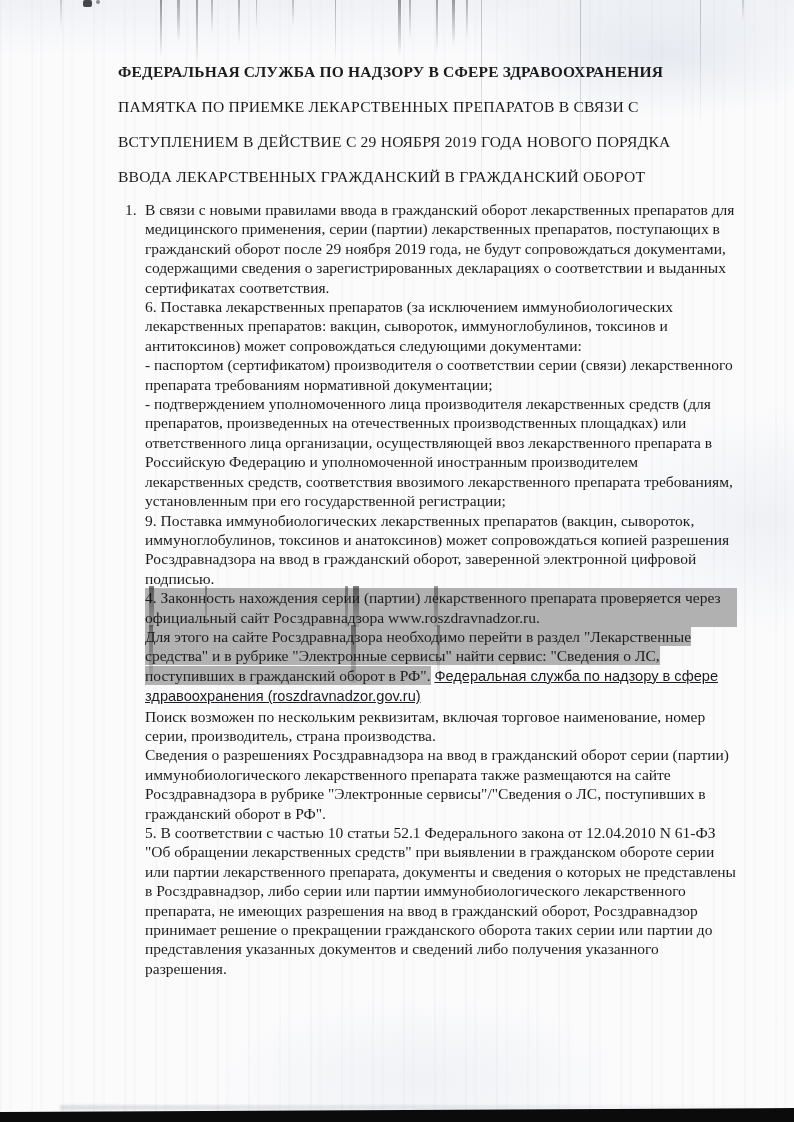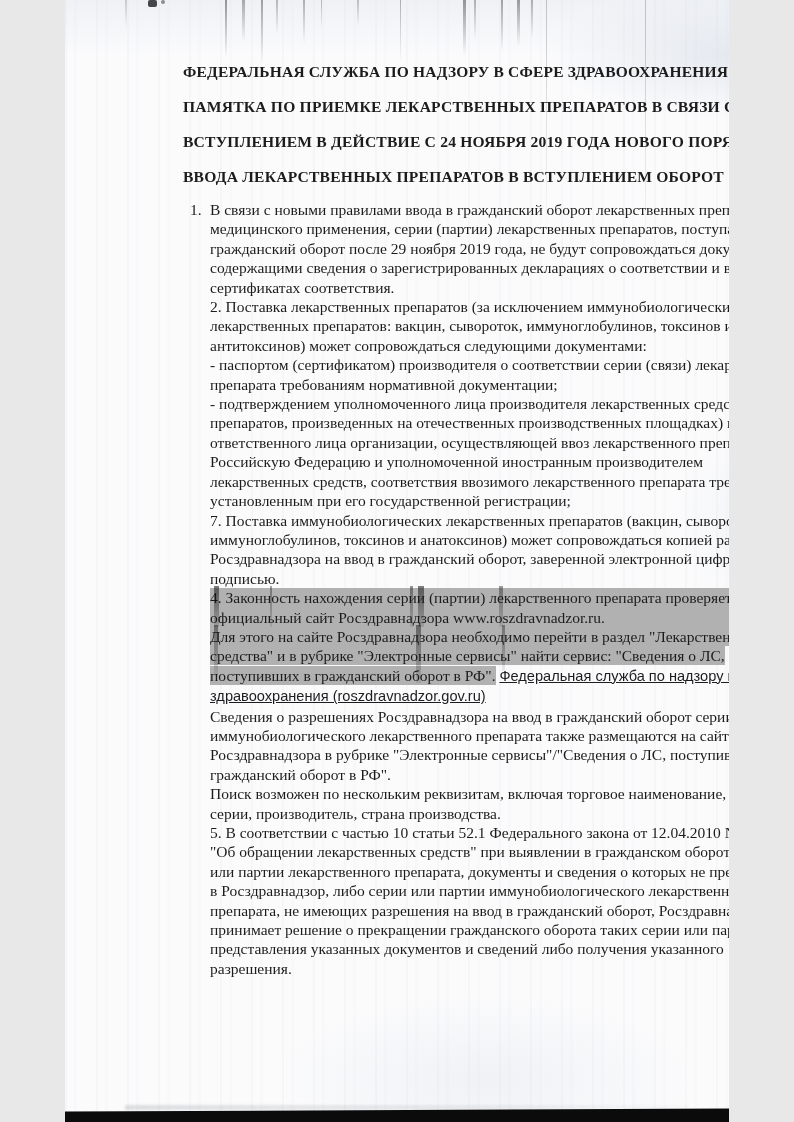--- a/index.html
+++ b/index.html
@@ -1,18 +1,18 @@
 <!DOCTYPE html>
 <html style="--hl: #b1b1b1; --ink: #1c1c1c;"><head>
 <meta charset="utf-8">
 <style>
   html,body{margin:0;padding:0;background:#e8e8e8;}
   .page{
     position:relative;
-    width:664px;height:1122px;
+    width:794px;height:1122px;
     margin:0 auto;
     overflow:hidden;
     background-color:#fbfbfc;
     background-image:
       linear-gradient(180deg, rgba(210,218,229,0.30), rgba(255,255,255,0) 55px),
       radial-gradient(260px 90px at 660px 55px, rgba(203,212,225,0.45), rgba(203,212,225,0) 70%),
       radial-gradient(220px 160px at 760px 520px, rgba(208,216,227,0.30), rgba(208,216,227,0) 70%),
       radial-gradient(300px 120px at 420px 1080px, rgba(205,213,224,0.25), rgba(205,213,224,0) 70%),
       repeating-linear-gradient(90deg,
         rgba(202,211,223,0.13) 0px, rgba(202,211,223,0.13) 2px,
@@ -43,21 +43,21 @@
   .bottom-smudge{
     position:absolute;left:60px;right:40px;bottom:12px;height:5px;
     background:linear-gradient(90deg, rgba(90,95,105,0.18), rgba(90,95,105,0.02));
     filter:blur(1px);pointer-events:none;
   }
   
   .content{position:absolute;left:118px;top:62px;width:622px;}
   .doc-header{font-weight:bold;font-size:15.5px;line-height:19px;letter-spacing:0.2px;}
   .doc-header div{white-space:nowrap;}
   .doc-title{margin-top:16px;}
-  .title-line{font-weight:bold;font-size:15.6px;line-height:19px;letter-spacing:0.2px;margin-top:16px;white-space:nowrap;}
+  .title-line{font-weight:normal;font-size:15.6px;line-height:19px;letter-spacing:0.2px;margin-top:16px;white-space:nowrap;}
   .doc-body{margin-top:14px;margin-left:27px;width:592px;font-size:15.5px;line-height:19.4px;text-align:left;}
   .para{margin:0;}
   .list-item{position:relative;}
   .list-item .marker{position:absolute;left:-20px;top:0;}
   .hl-block{background:var(--hl,#b1b1b1);position:relative;}
   .hl-inline-wrap{position:relative;}
   .hl{background:var(--hl,#b1b1b1);padding:1px 0;}
   .doc-link{
     font-family:"Liberation Sans","DejaVu Sans",sans-serif;
     font-size:14.6px;
@@ -100,55 +100,55 @@
   <div class="corner-mark" style="left:96px;top:0;width:4px;height:4px;opacity:.5;"></div>
 
   <div class="content">
 
     <div class="doc-header">
       <div>ФЕДЕРАЛЬНАЯ СЛУЖБА ПО НАДЗОРУ В СФЕРЕ ЗДРАВООХРАНЕНИЯ</div>
     </div>
 
     <div class="doc-title">
       <div class="title-line">ПАМЯТКА ПО ПРИЕМКЕ ЛЕКАРСТВЕННЫХ ПРЕПАРАТОВ В СВЯЗИ С</div>
-      <div class="title-line">ВСТУПЛЕНИЕМ В ДЕЙСТВИЕ С 24 НОЯБРЯ 2019 ГОДА НОВОГО ПОРЯДКА</div>
-      <div class="title-line">ВВОДА ЛЕКАРСТВЕННЫХ ПРЕПАРАТОВ В ВСТУПЛЕНИЕМ ОБОРОТ</div>
+      <div class="title-line">ВСТУПЛЕНИЕМ В ДЕЙСТВИЕ С 29 НОЯБРЯ 2019 ГОДА НОВОГО ПОРЯДКА</div>
+      <div class="title-line">ВВОДА ЛЕКАРСТВЕННЫХ ГРАЖДАНСКИЙ В ГРАЖДАНСКИЙ ОБОРОТ</div>
     </div>
 
     <div class="doc-body">
 
       <div class="para list-item">
         <span class="marker">1.</span>
         <span>В связи с новыми правилами ввода в гражданский оборот лекарственных препаратов для медицинского применения, серии (партии) лекарственных препаратов, поступающих в гражданский оборот после 29 ноября 2019 года, не будут сопровождаться документами, содержащими сведения о зарегистрированных декларациях о соответствии и выданных сертификатах соответствия.</span>
       </div>
 
-      <div class="para">2. Поставка лекарственных препаратов (за исключением иммунобиологических лекарственных препаратов: вакцин, сывороток, иммуноглобулинов, токсинов и антитоксинов) может сопровождаться следующими документами:</div>
+      <div class="para">6. Поставка лекарственных препаратов (за исключением иммунобиологических лекарственных препаратов: вакцин, сывороток, иммуноглобулинов, токсинов и антитоксинов) может сопровождаться следующими документами:</div>
       <div class="para">- паспортом (сертификатом) производителя о соответствии серии (связи) лекарственного препарата требованиям нормативной документации;</div>
       <div class="para">- подтверждением уполномоченного лица производителя лекарственных средств (для препаратов, произведенных на отечественных производственных площадках) или ответственного лица организации, осуществляющей ввоз лекарственного препарата в Российскую Федерацию и уполномоченной иностранным производителем лекарственных средств, соответствия ввозимого лекарственного препарата требованиям, установленным при его государственной регистрации;</div>
-      <div class="para">7. Поставка иммунобиологических лекарственных препаратов (вакцин, сывороток, иммуноглобулинов, токсинов и анатоксинов) может сопровождаться копией разрешения Росздравнадзора на ввод в гражданский оборот, заверенной электронной цифровой подписью.</div>
+      <div class="para">9. Поставка иммунобиологических лекарственных препаратов (вакцин, сывороток, иммуноглобулинов, токсинов и анатоксинов) может сопровождаться копией разрешения Росздравнадзора на ввод в гражданский оборот, заверенной электронной цифровой подписью.</div>
 
       <div class="para hl-block">
         <span class="hl-streak" style="left:4px;width:5px;"></span>
         <span class="hl-streak" style="left:60px;width:2px;opacity:.7;"></span>
         <span class="hl-streak" style="left:200px;width:3px;opacity:.8;"></span>
         <span class="hl-streak" style="left:208px;width:6px;"></span>
         <span class="hl-streak" style="left:289px;width:4px;opacity:.75;"></span>
         <span>4. Законность нахождения серии (партии) лекарственного препарата проверяется через официальный сайт Росздравнадзора www.roszdravnadzor.ru.</span>
       </div>
 
       <div class="para hl-inline-wrap">
         <span class="hl-streak" style="left:4px;width:4px;bottom:38%;opacity:.8;"></span>
         <span class="hl-streak" style="left:206px;width:5px;bottom:30%;opacity:.85;"></span>
         <span class="hl-streak" style="left:292px;width:3px;bottom:45%;opacity:.7;"></span>
         <span class="hl">Для этого на сайте Росздравнадзора необходимо перейти в раздел "Лекарственные средства" и в рубрике "Электронные сервисы" найти сервис: "Сведения о ЛС, поступивших в гражданский оборот в РФ".</span>
         <a class="doc-link">Федеральная служба по надзору в сфере здравоохранения (roszdravnadzor.gov.ru)</a>
       </div>
 
+      <div class="para">Поиск возможен по нескольким реквизитам, включая торговое наименование, номер серии, производитель, страна производства.</div>
       <div class="para">Сведения о разрешениях Росздравнадзора на ввод в гражданский оборот серии (партии) иммунобиологического лекарственного препарата также размещаются на сайте Росздравнадзора в рубрике "Электронные сервисы"/"Сведения о ЛС, поступивших в гражданский оборот в РФ".</div>
-      <div class="para">Поиск возможен по нескольким реквизитам, включая торговое наименование, номер серии, производитель, страна производства.</div>
       <div class="para">5. В соответствии с частью 10 статьи 52.1 Федерального закона от 12.04.2010 N 61-ФЗ "Об обращении лекарственных средств" при выявлении в гражданском обороте серии или партии лекарственного препарата, документы и сведения о которых не представлены в Росздравнадзор, либо серии или партии иммунобиологического лекарственного препарата, не имеющих разрешения на ввод в гражданский оборот, Росздравнадзор принимает решение о прекращении гражданского оборота таких серии или партии до представления указанных документов и сведений либо получения указанного разрешения.</div>
 
     </div>
   </div>
 
   <div class="bottom-smudge"></div>
   <div class="bottom-bar"></div>
 </div>
 
 </body></html>

